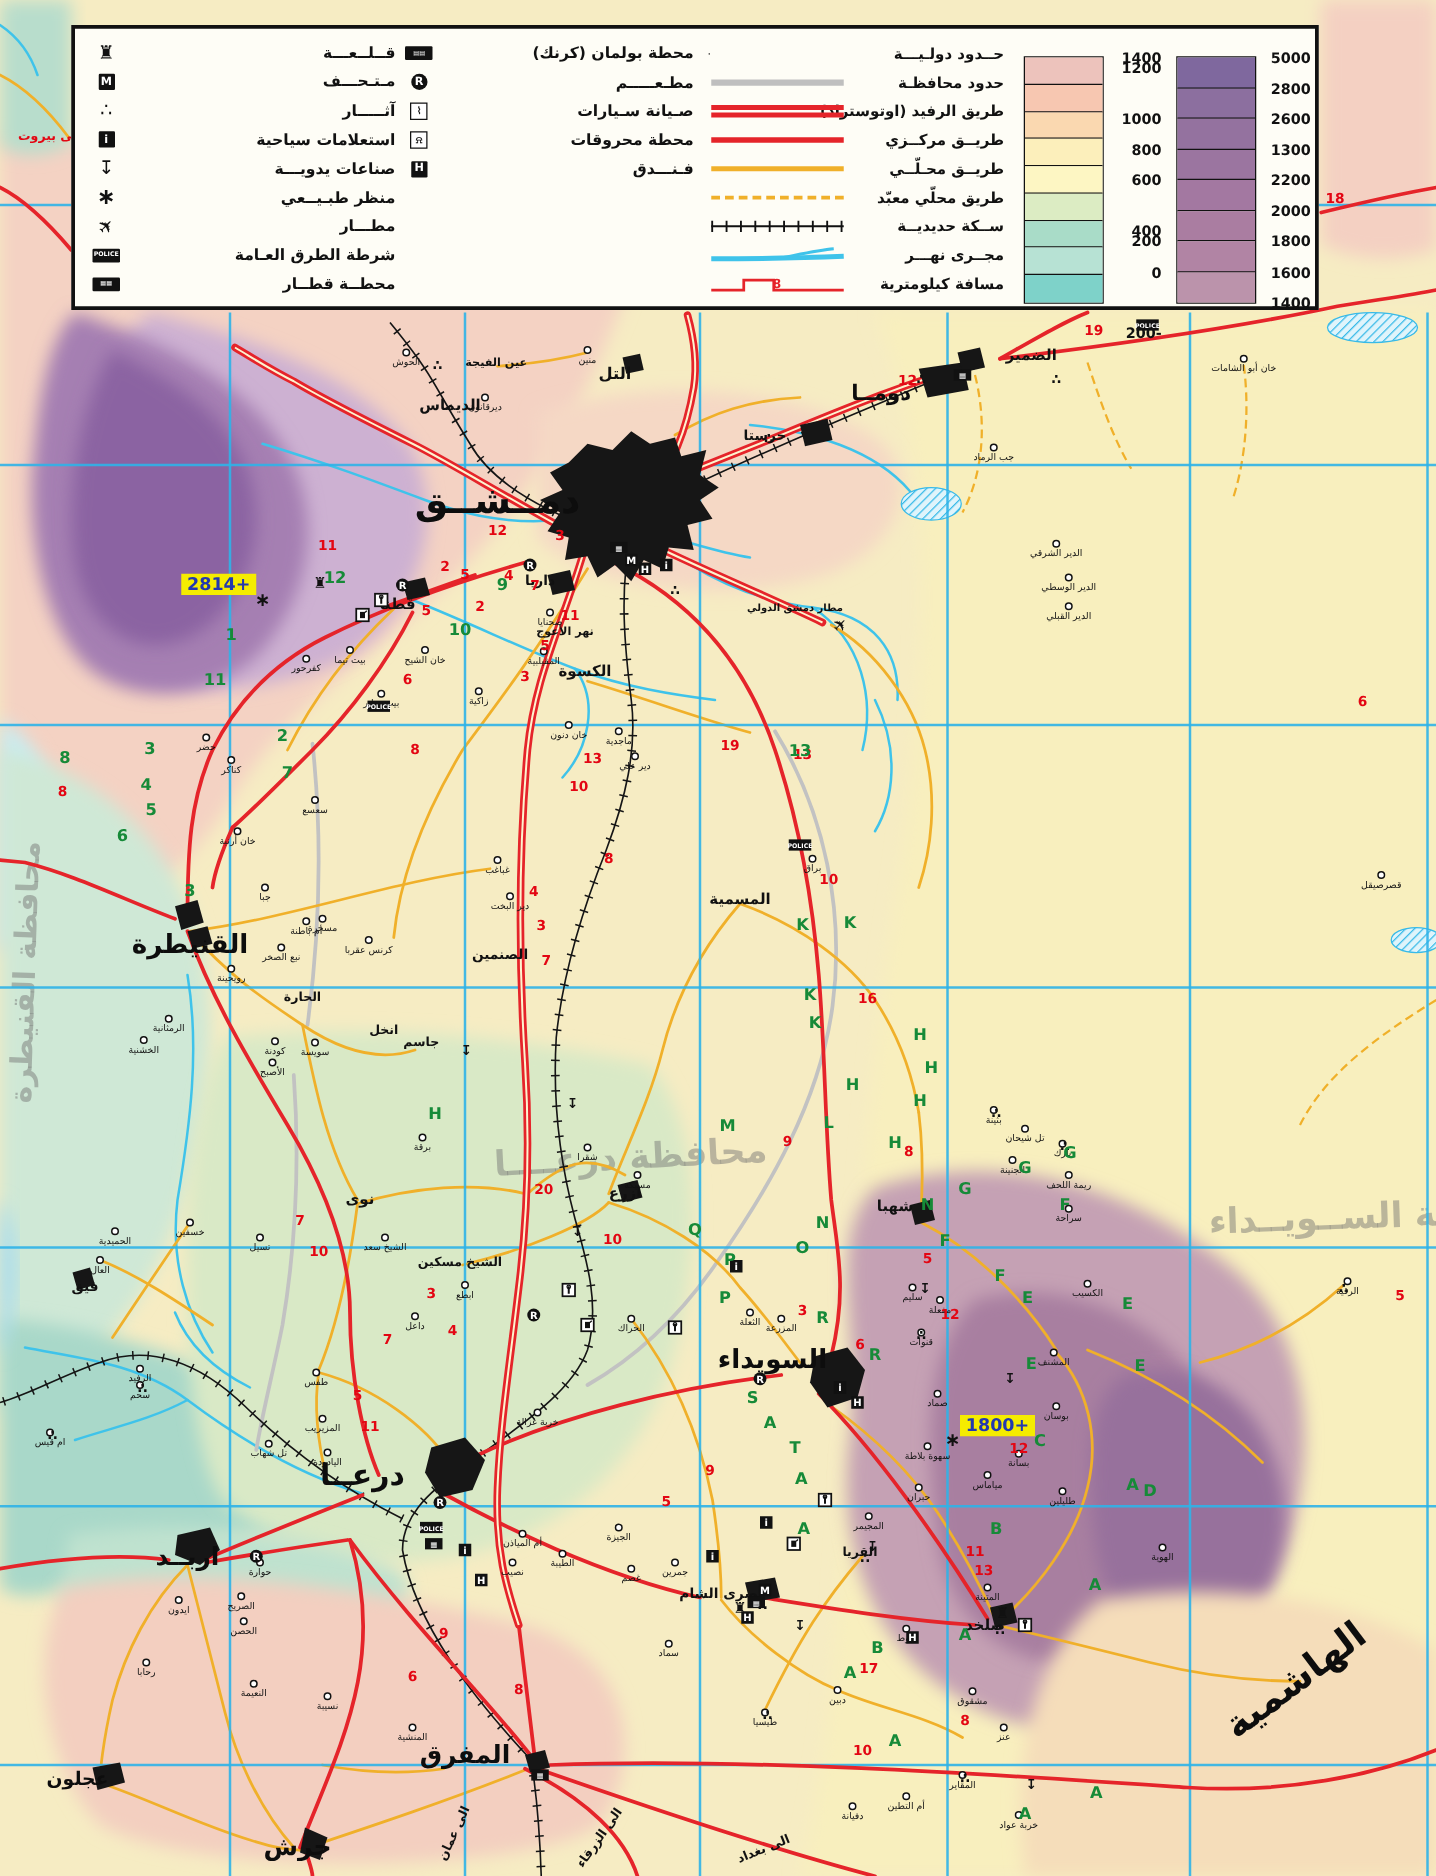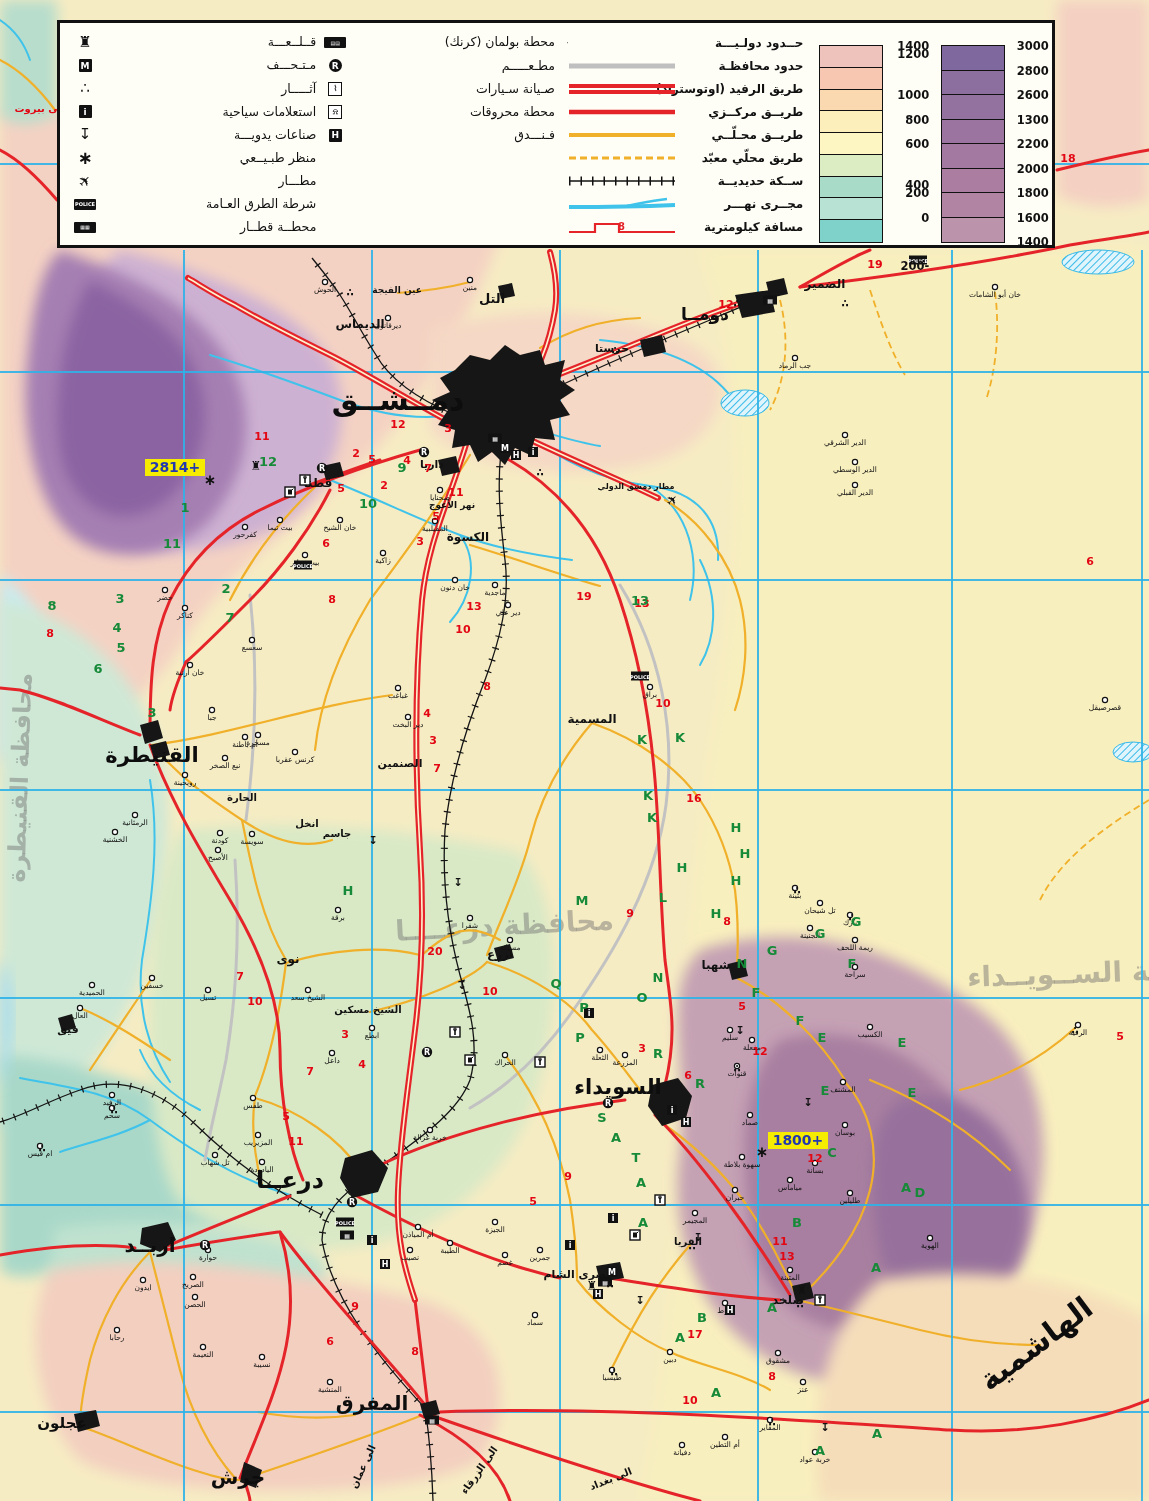--- a/index.html
+++ b/index.html
@@ -8,21 +8,21 @@
   #mapsvg{position:absolute;left:0;top:0;}
   
   #legend{position:absolute;left:57px;top:20px;width:998px;height:228px;
           background:#fefdf6;border:3px solid #111;box-sizing:border-box;
           display:flex;flex-direction:row-reverse;padding:8px 10px 6px 10px;gap:4px;
           direction:rtl;}
   .sym-col{display:flex;flex-direction:column;justify-content:flex-start;}
   .sym-col.a{width:252px;} .sym-col.b{width:240px;}
   .sym-row{display:flex;align-items:center;height:23.2px;gap:6px;}
   .sym-icon{width:30px;display:flex;justify-content:center;align-items:center;flex:0 0 30px;}
-  .sym-label{flex:1;font-size:12.5px;font-weight:400;color:#111;white-space:nowrap;
+  .sym-label{flex:1;font-size:12.5px;font-weight:700;color:#111;white-space:nowrap;
              letter-spacing:0;line-height:1;}
   .lines-col{width:250px;display:flex;flex-direction:column;}
   .line-row{display:flex;align-items:center;height:23.2px;gap:8px;}
   .line-label{width:118px;font-size:12px;font-weight:700;color:#111;white-space:nowrap;}
   .line-sample{flex:1;height:16px;position:relative;}
   
   .bx{display:inline-flex;justify-content:center;align-items:center;background:#111;color:#fff;
       font-weight:700;border-radius:1px;}
   .bx.sq{width:13px;height:13px;font-size:9px;}
   .bx.circ{width:13px;height:13px;border-radius:50%;font-size:9px;}
@@ -1052,21 +1052,21 @@
         <div class="bands">
           <div class="band" style="height: 24.5px; background: rgb(127, 104, 158);"></div>
           <div class="band" style="height: 24.5px; background: rgb(140, 111, 159);"></div>
           <div class="band" style="height: 24.5px; background: rgb(148, 114, 159);"></div>
           <div class="band" style="height: 24.5px; background: rgb(155, 117, 160);"></div>
           <div class="band" style="height: 24.5px; background: rgb(163, 120, 161);"></div>
           <div class="band" style="height: 24.5px; background: rgb(170, 125, 161);"></div>
           <div class="band" style="height: 24.5px; background: rgb(177, 132, 164);"></div>
           <div class="band" style="height: 24.5px; background: rgb(187, 147, 171);"></div>
         </div>
-        <span class="lab" style="top: 8px;">3000</span>
+        <span class="lab" style="top: 8px;">5000</span>
         <span class="lab" style="top: 32.5px;">2800</span>
         <span class="lab" style="top: 57px;">2600</span>
         <span class="lab" style="top: 81.5px;">1300</span>
         <span class="lab" style="top: 106px;">2200</span>
         <span class="lab" style="top: 130.5px; text-align: right;">2000</span>
         <span class="lab" style="top: 155px;">1800</span>
         <span class="lab" style="top: 179.5px;">1600</span>
         <span class="lab" style="top: 204px;">1400</span>
       </div>
   </div>

